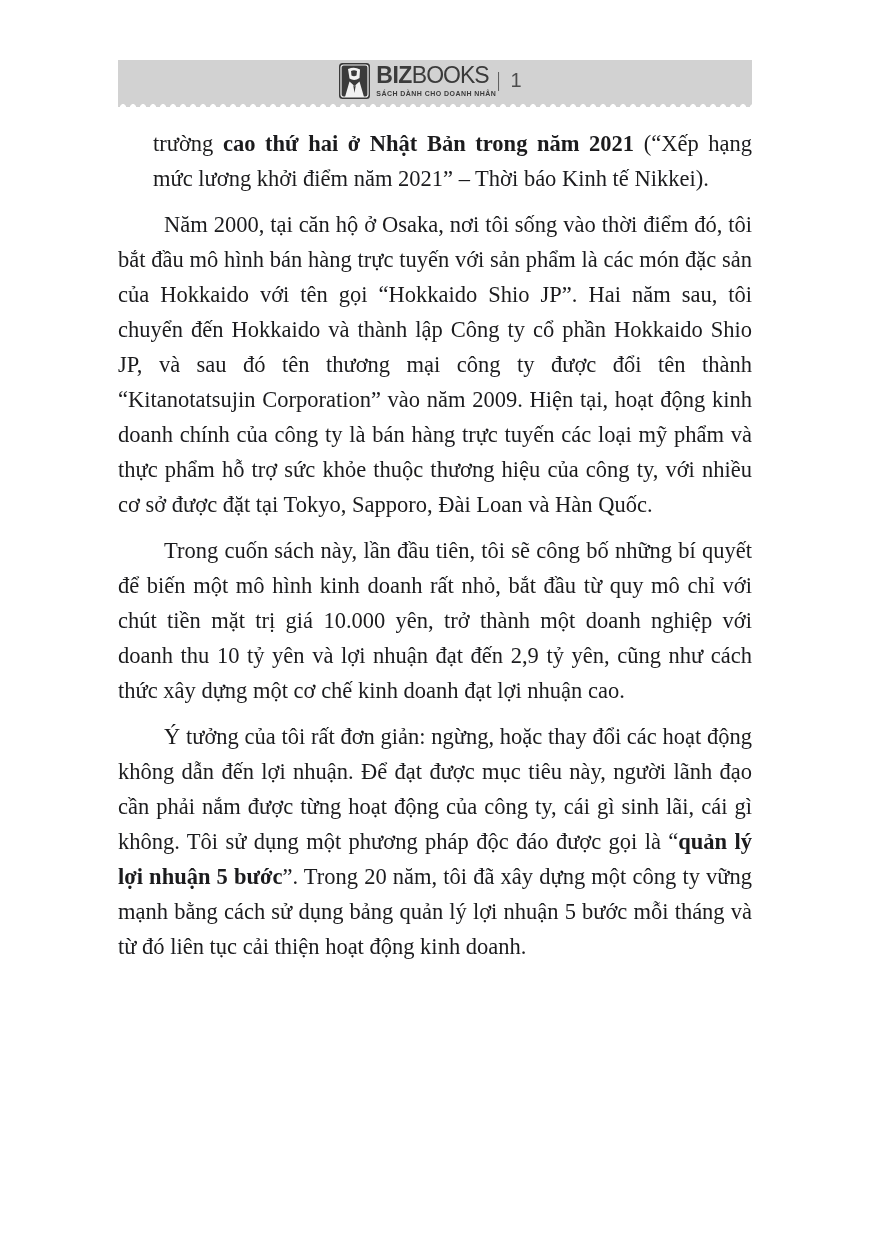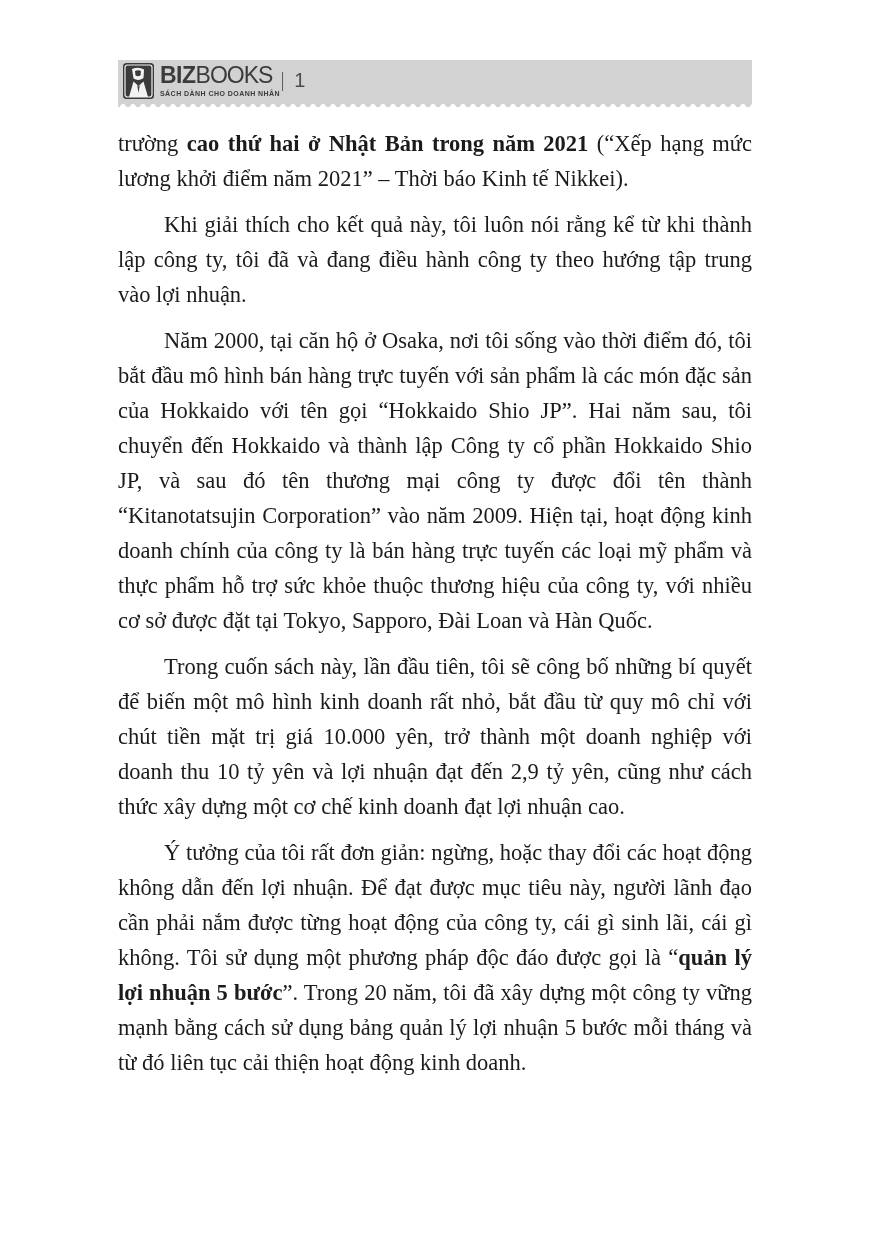--- a/index.html
+++ b/index.html
@@ -17,21 +17,21 @@
     position: absolute;
     left: 118px;
     top: 60px;
     width: 634px;
   }
   .header-bar {
     background: #d2d2d2;
     height: 41px;
     display: flex;
     align-items: center;
-    justify-content: flex-start;
+    justify-content: center;
     box-sizing: border-box;
     padding: 2px 8px 2px 5px;
   }
   .logo { display: flex; align-items: center; gap: 6px; }
   .logo-icon svg { width: 31px; height: 36px; display: block; }
   .logo-text { display: flex; flex-direction: column; line-height: 1; }
   .logo-title {
     font-family: "Liberation Sans", "DejaVu Sans", sans-serif;
     font-size: 23px;
     font-weight: bold;
@@ -72,21 +72,21 @@
     position: absolute;
     left: 118px;
     top: 126px;
     width: 634px;
     text-align: justify;
     font-size: 22.5px;
     line-height: 35px;
     color: #1b1b1d;
   }
   .para { margin: 0 0 11px 0; text-indent: 46px; }
-  .para.no-indent { text-indent: 0; }
+  .para.no-indent { text-indent: 0; margin-left: 35px; }
   .para strong { font-weight: bold; }
 </style>
 </head>
 <body>
 
 <div class="page">
 
   <header class="header">
     <div class="header-bar">
       <div class="logo">
@@ -111,19 +111,18 @@
       <div class="page-num">
         <span class="page-num-bar">|</span>
         <span>1</span>
       </div>
     </div>
     <div class="perf-edge"></div>
   </header>
 
   <main class="body-text">
       <p class="para no-indent"><span>trường </span><strong>cao thứ hai ở Nhật Bản trong năm 2021</strong><span> (“Xếp hạng mức lương khởi điểm năm 2021” – Thời báo Kinh tế Nikkei).</span></p>
-      <p class="para"><span>Khi giải thích cho kết quả này, tôi luôn nói rằng kể từ khi thành lập công ty, tôi đã và đang điều hành công ty theo hướng tập trung vào lợi nhuận.</span></p>
       <p class="para"><span>Năm 2000, tại căn hộ ở Osaka, nơi tôi sống vào thời điểm đó, tôi bắt đầu mô hình bán hàng trực tuyến với sản phẩm là các món đặc sản của Hokkaido với tên gọi “Hokkaido Shio JP”. Hai năm sau, tôi chuyển đến Hokkaido và thành lập Công ty cổ phần Hokkaido Shio JP, và sau đó tên thương mại công ty được đổi tên thành “Kitanotatsujin Corporation” vào năm 2009. Hiện tại, hoạt động kinh doanh chính của công ty là bán hàng trực tuyến các loại mỹ phẩm và thực phẩm hỗ trợ sức khỏe thuộc thương hiệu của công ty, với nhiều cơ sở được đặt tại Tokyo, Sapporo, Đài Loan và Hàn Quốc.</span></p>
       <p class="para"><span>Trong cuốn sách này, lần đầu tiên, tôi sẽ công bố những bí quyết để biến một mô hình kinh doanh rất nhỏ, bắt đầu từ quy mô chỉ với chút tiền mặt trị giá 10.000 yên, trở thành một doanh nghiệp với doanh thu 10 tỷ yên và lợi nhuận đạt đến 2,9 tỷ yên, cũng như cách thức xây dựng một cơ chế kinh doanh đạt lợi nhuận cao.</span></p>
       <p class="para"><span>Ý tưởng của tôi rất đơn giản: ngừng, hoặc thay đổi các hoạt động không dẫn đến lợi nhuận. Để đạt được mục tiêu này, người lãnh đạo cần phải nắm được từng hoạt động của công ty, cái gì sinh lãi, cái gì không. Tôi sử dụng một phương pháp độc đáo được gọi là “</span><strong>quản lý lợi nhuận 5 bước</strong><span>”. Trong 20 năm, tôi đã xây dựng một công ty vững mạnh bằng cách sử dụng bảng quản lý lợi nhuận 5 bước mỗi tháng và từ đó liên tục cải thiện hoạt động kinh doanh.</span></p>
     </main>
 
 </div>
 
 </body></html>

